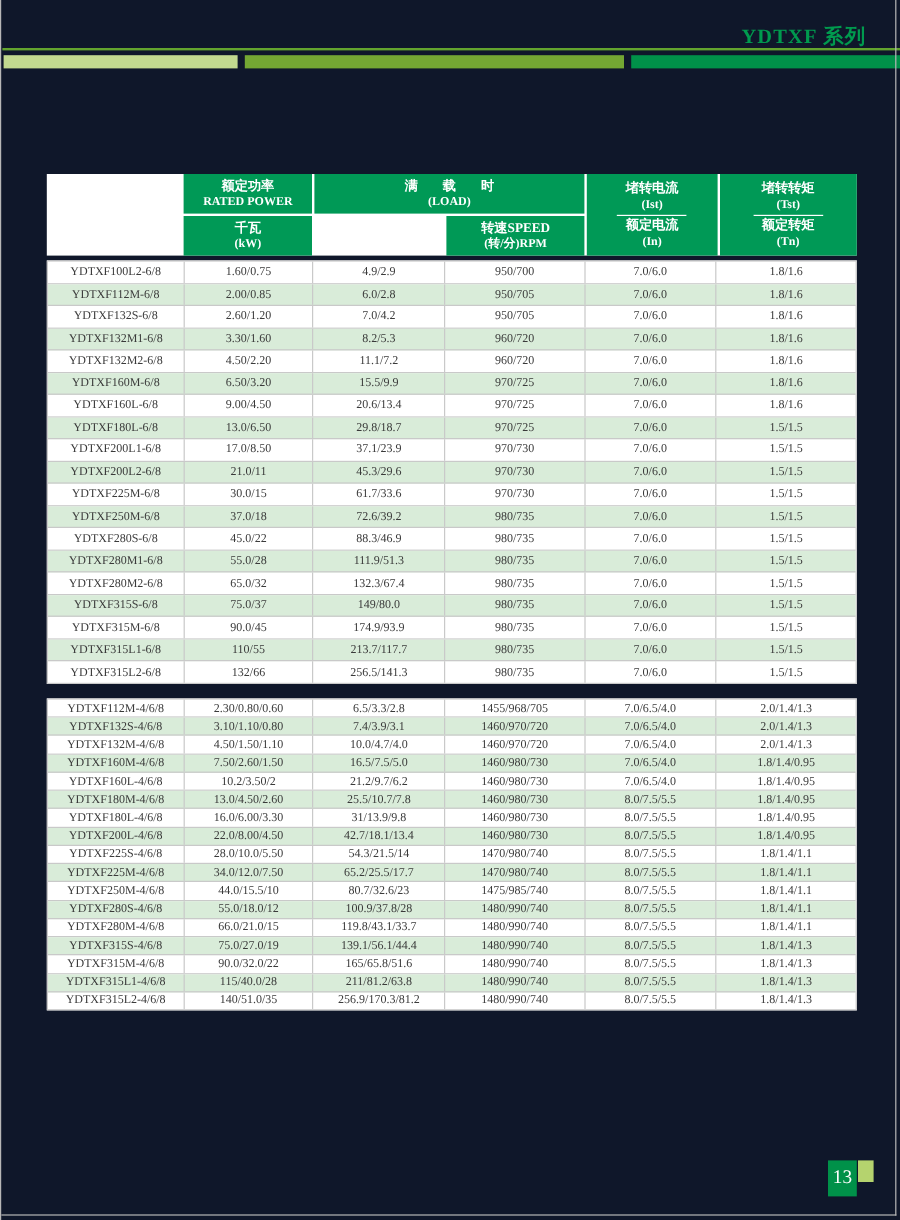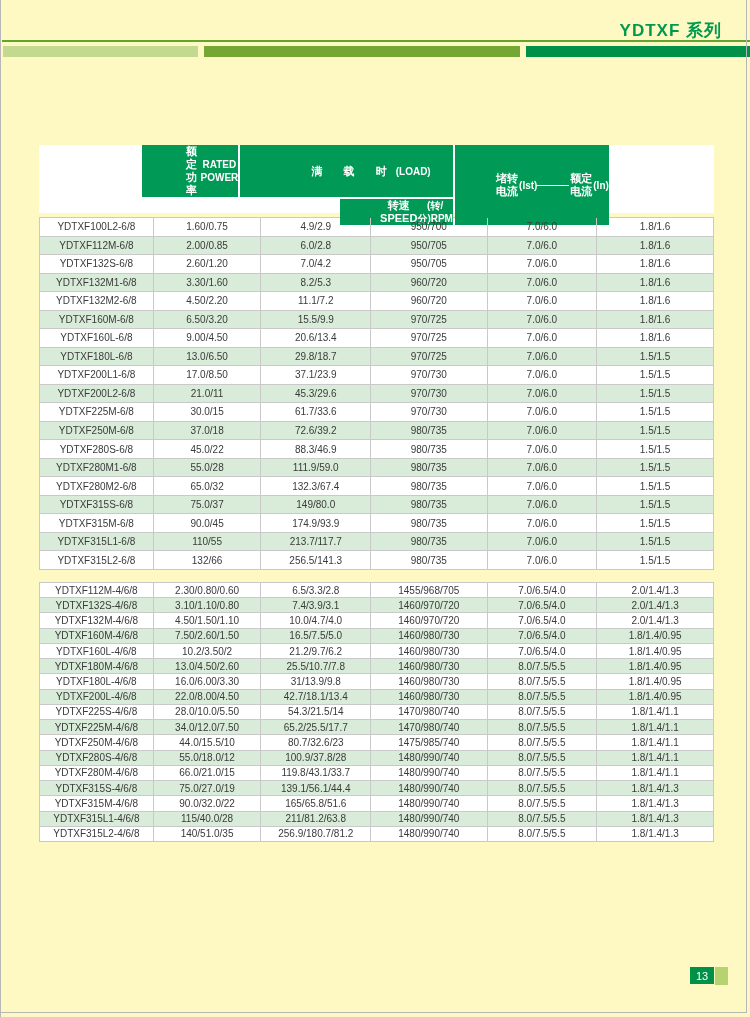--- a/index.html
+++ b/index.html
@@ -11,41 +11,41 @@
     --rule-green:#63a42e;
     --bar-light:#c2d98f;
     --bar-mid:#74a733;
     --bar-dark:#009149;
     --chip-light:#b5d36e;
     --text-dark:#3a3a3a;
   }
   *{margin:0;padding:0;box-sizing:border-box;}
   html,body{background:#fff;}
   body{font-family:"Liberation Sans","DejaVu Sans",sans-serif;}
-  .page{position:relative;width:750px;height:1017px;background:#fef9c3;overflow:hidden;
-        border-left:1px solid var(--frame-gray);}
+  .page{position:relative;width:750px;height:1017px;background:#0f172a;overflow:hidden;
+        border-left:1px solid var(--frame-gray);font-family:Liberation Serif, serif;}
   .frame-right{position:absolute;top:0;left:745px;width:1px;height:1013px;background:var(--frame-gray);}
   .frame-bottom{position:absolute;top:1012px;left:0;width:746px;height:1px;background:var(--frame-gray);}
 
   
   .page-title{position:absolute;top:19px;right:28px;font-size:17px;font-weight:bold;
               color:var(--title-green);letter-spacing:1px;}
   .rule{position:absolute;top:40px;left:1px;width:749px;height:2px;background:var(--rule-green);}
   .bar{position:absolute;top:46px;height:11px;}
   .bar-light{left:2px;width:195px;background:var(--bar-light);}
   .bar-mid{left:203px;width:316px;background:var(--bar-mid);}
   .bar-dark{left:525px;width:225px;background:var(--bar-dark);}
 
   
   .table-wrap{position:absolute;left:38px;top:145px;width:675px;}
   .tgrid{display:grid;grid-template-columns:16.9fr 16fr 16.3fr 17.3fr 16.3fr 17.2fr;}
 
   .thead{height:68px;grid-template-rows:1fr 1fr;gap:2px;background:#fff;}
-  .hcell{background:var(--header-green);color:#fff;display:flex;flex-direction:row;
-         align-items:center;justify-content:center;text-align:center;line-height:13px;padding-left:40px;}
+  .hcell{background:var(--header-green);color:#fff;display:flex;flex-direction:column;
+         align-items:center;justify-content:center;text-align:center;line-height:13px;}
   .hcell .zh{font-size:11px;font-weight:bold;}
   .hcell .en{font-size:10px;font-weight:bold;}
   .h-model{grid-column:1;grid-row:1/3;}
   .h-power{grid-column:2;grid-row:1;}
   .h-kw{grid-column:2;grid-row:2;}
   .h-load{grid-column:3/5;grid-row:1;}
   .h-load .zh{letter-spacing:9px;text-indent:9px;}
   .h-curr{grid-column:3;grid-row:2;}
   .h-speed{grid-column:4;grid-row:2;}
   .h-ist{grid-column:5;grid-row:1/3;}
@@ -56,22 +56,22 @@
   .tsection1{height:353px;margin-top:4px;}
   .tsection2{height:260px;margin-top:12px;}
   .trow{display:grid;grid-template-columns:16.9fr 16fr 16.3fr 17.3fr 16.3fr 17.2fr;}
   .trow:not(:last-child){border-bottom:1px solid var(--border-gray);}
   .trow:nth-child(even){background:var(--row-green);}
   .tcell{display:flex;align-items:center;justify-content:center;font-size:10px;
          color:var(--text-dark);white-space:nowrap;overflow:hidden;}
   .tcell:not(:last-child){border-right:1px solid var(--border-gray);}
 
   
-  .pagenum{position:absolute;left:689px;top:967px;width:24px;height:17px;background:var(--bar-dark);
-           color:#fff;font-size:11px;display:flex;align-items:center;justify-content:center;}
+  .pagenum{position:absolute;left:689px;top:967px;width:24px;height:30px;background:var(--bar-dark);
+           color:#fff;font-size:16px;display:flex;align-items:center;justify-content:center;}
   .pagenum-accent{position:absolute;left:714px;top:967px;width:13px;height:18px;background:var(--chip-light);}
 </style>
 </head>
 <body>
 
 <div class="page">
 
   <div class="page-title">YDTXF 系列</div>
   <div class="rule"></div>
   <div class="bar bar-light"></div>
@@ -89,20 +89,31 @@
         <div class="zh">满 载 时</div>
         <div class="en">(LOAD)</div>
       </div>
       <div class="hcell h-ist">
         <div class="zh">堵转电流</div>
         <div class="en">(Ist)</div>
         <div class="frac-line"></div>
         <div class="zh">额定电流</div>
         <div class="en">(In)</div>
       </div>
+      <div class="hcell h-tst">
+        <div class="zh">堵转转矩</div>
+        <div class="en">(Tst)</div>
+        <div class="frac-line"></div>
+        <div class="zh">额定转矩</div>
+        <div class="en">(Tn)</div>
+      </div>
+      <div class="hcell h-kw">
+        <div class="zh">千瓦</div>
+        <div class="en">(kW)</div>
+      </div>
       <div class="hcell h-speed">
         <div class="zh">转速SPEED</div>
         <div class="en">(转/分)RPM</div>
       </div>
     </div>
 
     <div class="tsection tsection1">
         <div class="trow">
           <div class="tcell">YDTXF100L2-6/8</div>
           <div class="tcell">1.60/0.75</div>
@@ -203,21 +214,21 @@
           <div class="tcell">YDTXF280S-6/8</div>
           <div class="tcell">45.0/22</div>
           <div class="tcell">88.3/46.9</div>
           <div class="tcell">980/735</div>
           <div class="tcell">7.0/6.0</div>
           <div class="tcell">1.5/1.5</div>
         </div>
         <div class="trow">
           <div class="tcell">YDTXF280M1-6/8</div>
           <div class="tcell">55.0/28</div>
-          <div class="tcell">111.9/59.0</div>
+          <div class="tcell">111.9/51.3</div>
           <div class="tcell">980/735</div>
           <div class="tcell">7.0/6.0</div>
           <div class="tcell">1.5/1.5</div>
         </div>
         <div class="trow">
           <div class="tcell">YDTXF280M2-6/8</div>
           <div class="tcell">65.0/32</div>
           <div class="tcell">132.3/67.4</div>
           <div class="tcell">980/735</div>
           <div class="tcell">7.0/6.0</div>
@@ -381,21 +392,21 @@
           <div class="tcell">YDTXF315L1-4/6/8</div>
           <div class="tcell">115/40.0/28</div>
           <div class="tcell">211/81.2/63.8</div>
           <div class="tcell">1480/990/740</div>
           <div class="tcell">8.0/7.5/5.5</div>
           <div class="tcell">1.8/1.4/1.3</div>
         </div>
         <div class="trow">
           <div class="tcell">YDTXF315L2-4/6/8</div>
           <div class="tcell">140/51.0/35</div>
-          <div class="tcell">256.9/180.7/81.2</div>
+          <div class="tcell">256.9/170.3/81.2</div>
           <div class="tcell">1480/990/740</div>
           <div class="tcell">8.0/7.5/5.5</div>
           <div class="tcell">1.8/1.4/1.3</div>
         </div>
       </div>
   </div>
 
   <div class="pagenum">13</div>
   <div class="pagenum-accent"></div>
 

